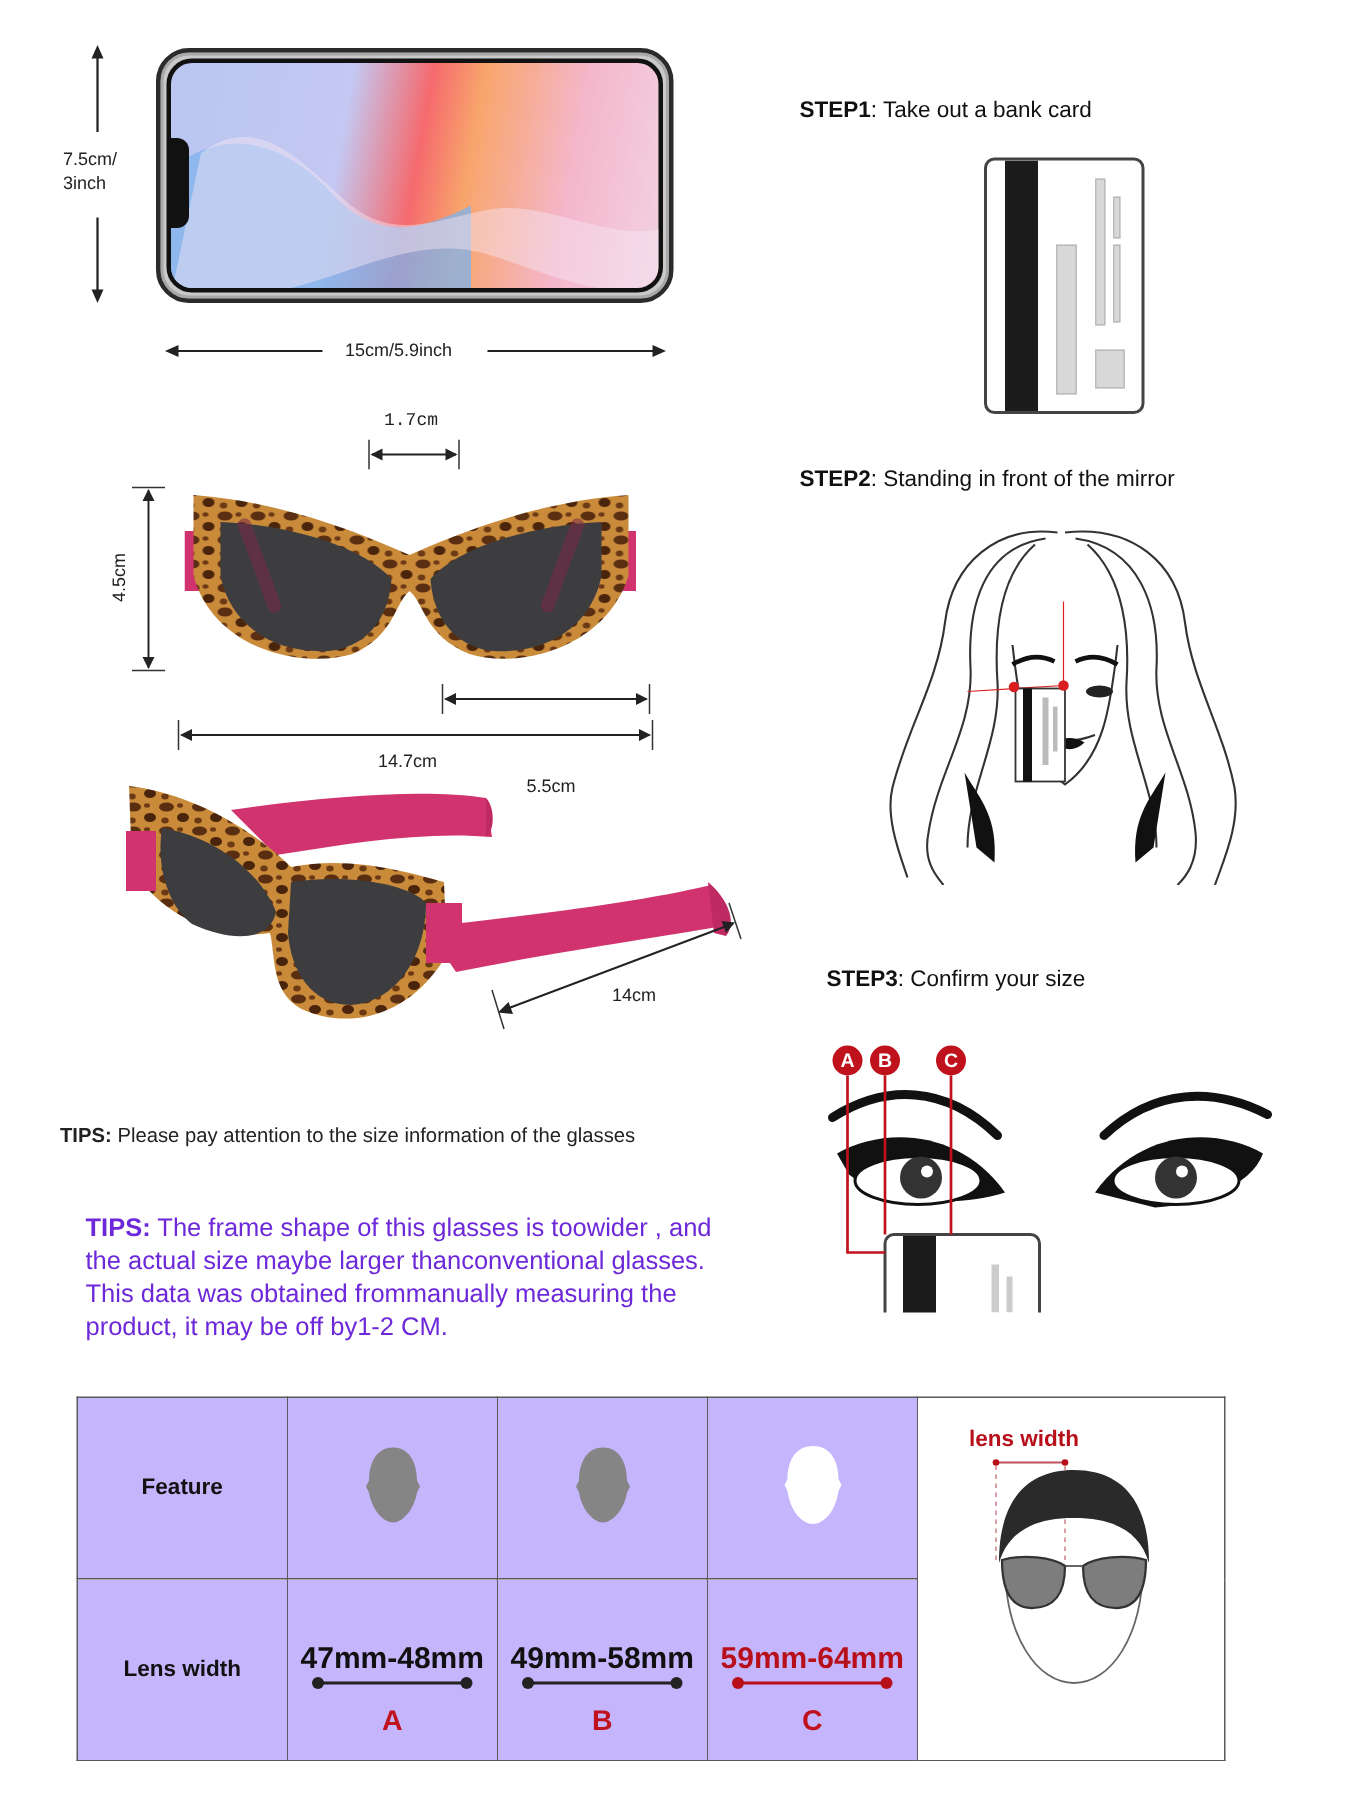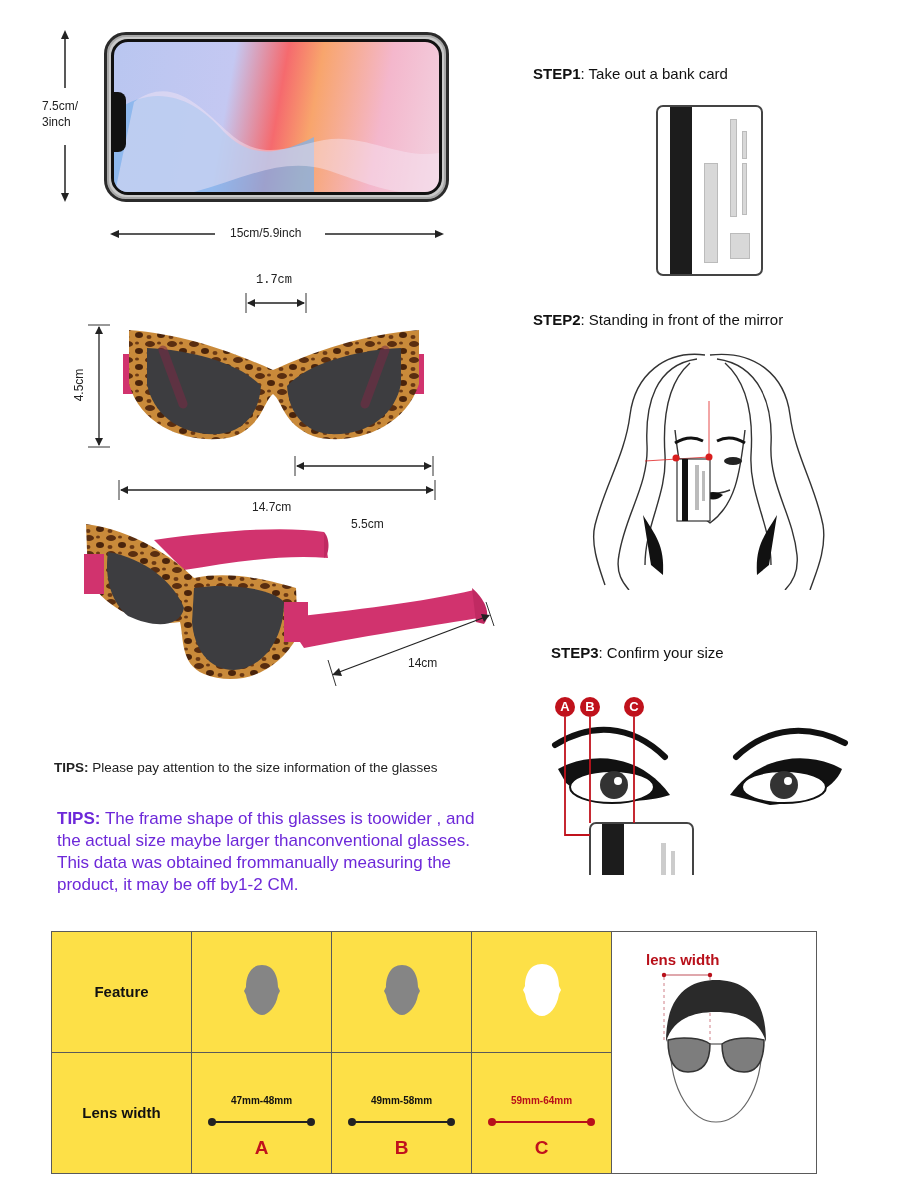--- a/index.html
+++ b/index.html
@@ -7,24 +7,24 @@
   body { position: relative; font-family: "Liberation Sans", "DejaVu Sans", sans-serif; color: #1a1a1a; }
   .abs { position: absolute; }
   .dim-label { font-size: 12px; color: #222; white-space: nowrap; }
   .step-title { font-size: 15px; color: #111; white-space: nowrap; }
   .step-title b { font-weight: 700; }
   .tips-small { font-size: 13.5px; line-height: 19px; color: #222; }
   .tips-small b { font-weight: 700; }
   .tips-large { font-size: 17px; line-height: 22px; color: #6d28d9; }
   .tips-large b { font-weight: 700; }
   table.size-table { border-collapse: collapse; position: absolute; left: 51px; top: 931px; }
-  table.size-table td { border: 1px solid #5a5a5a; background: #fde047; width: 140px; height: 121px; text-align: center; vertical-align: middle; position: relative; }
+  table.size-table td { border: 1px solid #5a5a5a; background: #c4b5fd; width: 140px; height: 121px; text-align: center; vertical-align: middle; position: relative; }
   table.size-table td.illus { background: #ffffff; width: 205px; padding: 0; }
   .row-label { font-weight: 700; font-size: 15px; color: #111; }
-  .range { font-weight: 700; font-size: 10px; color: #111; position: absolute; left: 0; right: 0; top: 42px; }
+  .range { font-weight: 700; font-size: 20px; color: #111; position: absolute; left: 0; right: 0; top: 42px; }
   .range.red { color: #b8101a; }
   .range-line { position: absolute; left: 20px; right: 20px; top: 68px; height: 2px; background: #222; }
   .range-line.red { background: #b8101a; }
   .range-line::before, .range-line::after { content: ""; position: absolute; top: -3px; width: 8px; height: 8px; border-radius: 50%; background: inherit; }
   .range-line::before { left: -4px; } .range-line::after { right: -4px; }
   .letter { position: absolute; left: 0; right: 0; top: 84px; font-weight: 700; font-size: 19px; color: #c0121c; }
 </style>
 </head>
 <body>
 
@@ -129,21 +129,21 @@
 </svg>
 <svg class="abs" style="left:324px;top:600px" width="172" height="88">
   <line x1="4" y1="60" x2="12" y2="86" stroke="#333"></line>
     <line x1="162" y1="2" x2="170" y2="26" stroke="#333"></line>
   <line x1="10" y1="74" x2="164" y2="16" stroke="#222" stroke-width="1.3"></line>
   <polygon points="8,75 15,68 18,76" fill="#222"></polygon>
     <polygon points="166,15 157,14 160,22" fill="#222"></polygon>
 </svg>
 <div class="abs dim-label" style="left:408px;top:656px;text-align:right;">14cm</div>
 
-<div class="abs tips-small" style="left:54px;top:747px;width:440px;margin-top:11px;">
+<div class="abs tips-small" style="left:40px;top:747px;width:440px;">
   <div><b>TIPS:</b> <span>Please pay attention to the size information of the glasses</span></div>
 </div>
 <div class="abs tips-large" style="left:57px;top:808px;width:430px;">
   <b>TIPS:</b> <span>The frame shape of this glasses is toowider , and the actual size maybe larger thanconventional glasses. This data was obtained frommanually measuring the product, it may be off by1-2 CM.</span>
 </div>
 
 <div class="abs step-title" style="left:533px;top:65px;"><b>STEP1</b><span>: Take out a bank card</span></div>
 <div class="abs" style="left:656px;top:105px;width:107px;height:171px;border:2px solid #444;border-radius:7px;background:#fff;overflow:hidden;">
   <div class="abs" style="left:12px;top:0;width:22px;height:171px;background:#1c1c1c;"></div>
   <div class="abs" style="left:46px;top:56px;width:14px;height:100px;background:#d8d8d8;border:1px solid #bbb;"></div>

